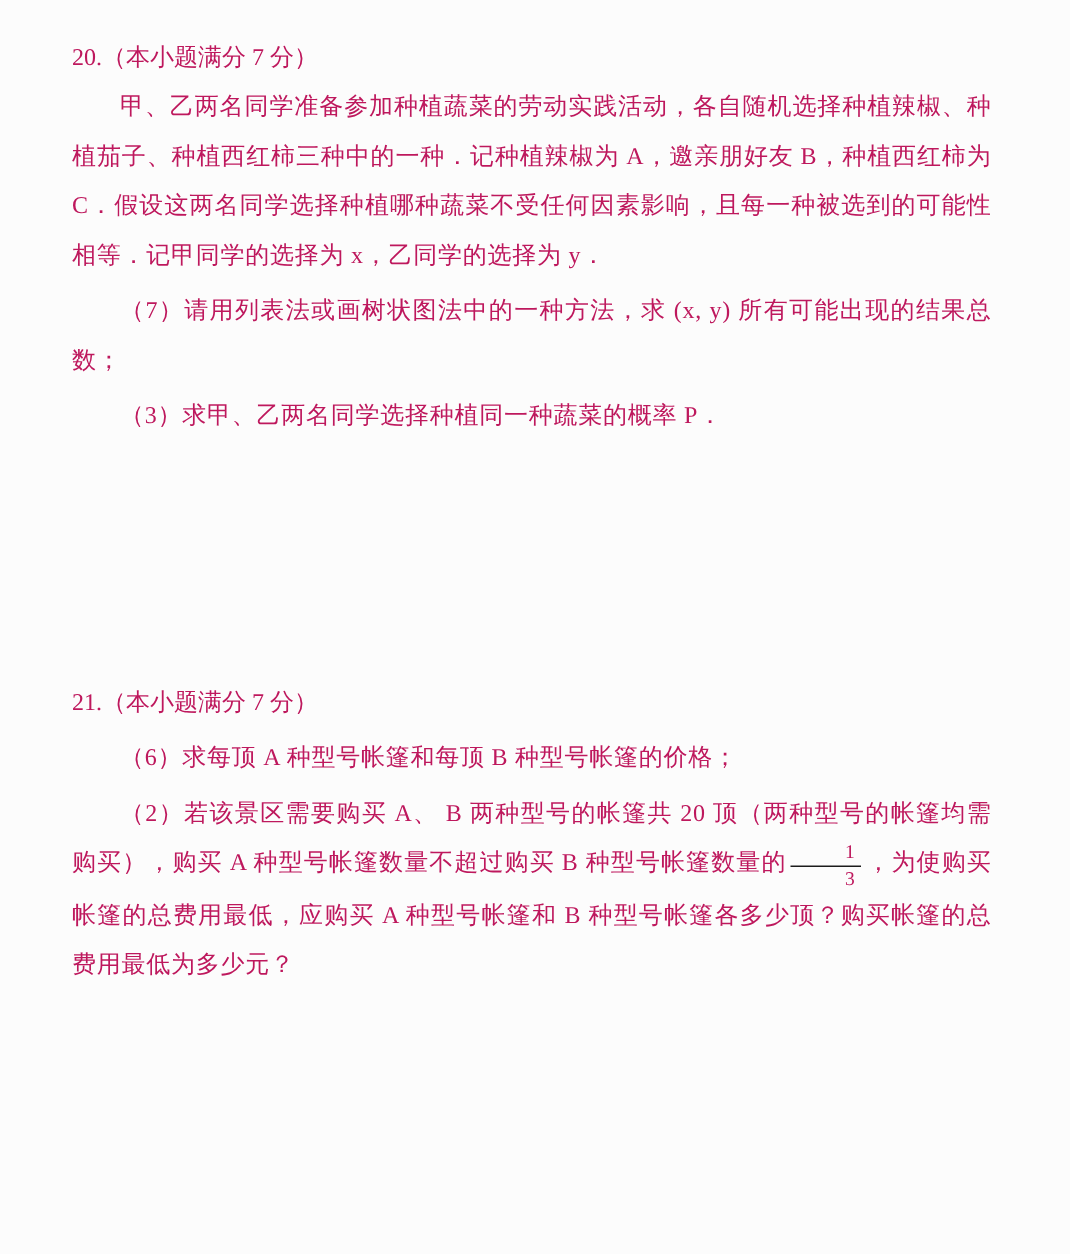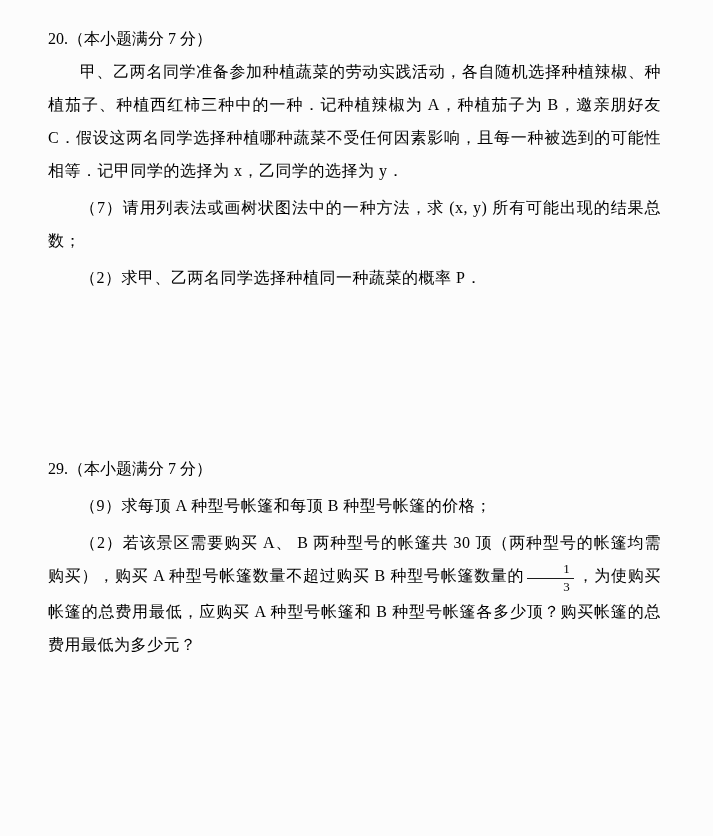--- a/index.html
+++ b/index.html
@@ -9,21 +9,21 @@
   }
   .page {
     position: relative;
     width: 713px;
     height: 836px;
     margin: 0 auto;
     background: #fcfcfc;
     box-sizing: border-box;
     padding: 22px 52px 0 48px;
     font-family: "Liberation Serif", "DejaVu Serif", serif;
-    color: #000000;
+    color: #be185d;
     font-size: 16px;
     line-height: 33px;
     overflow: hidden;
   }
   .problem { margin: 0; }
   .problem-heading {
     margin: 0;
     font-weight: normal;
     font-size: 16px;
     line-height: 33px;
@@ -61,26 +61,26 @@
     padding-top: 1px;
   }
 </style>
 </head>
 <body>
 
 <div class="page">
 
   <section class="problem problem-20">
     <h3 class="problem-heading">20.（本小题满分 7 分）</h3>
-    <p class="para">甲、乙两名同学准备参加种植蔬菜的劳动实践活动，各自随机选择种植辣椒、种植茄子、种植西红柿三种中的一种．记种植辣椒为 A，种植茄子为 B，邀亲朋好友 C．假设这两名同学选择种植哪种蔬菜不受任何因素影响，且每一种被选到的可能性相等．记甲同学的选择为 x，乙同学的选择为 y．</p>
+    <p class="para">甲、乙两名同学准备参加种植蔬菜的劳动实践活动，各自随机选择种植辣椒、种植茄子、种植西红柿三种中的一种．记种植辣椒为 A，邀亲朋好友 B，种植西红柿为 C．假设这两名同学选择种植哪种蔬菜不受任何因素影响，且每一种被选到的可能性相等．记甲同学的选择为 x，乙同学的选择为 y．</p>
     <p class="sub-item">（7）请用列表法或画树状图法中的一种方法，求 (x, y) 所有可能出现的结果总数；</p>
-    <p class="sub-item">（2）求甲、乙两名同学选择种植同一种蔬菜的概率 P．</p>
+    <p class="sub-item">（3）求甲、乙两名同学选择种植同一种蔬菜的概率 P．</p>
   </section>
 
   <section class="problem problem-21">
-    <h3 class="problem-heading">29.（本小题满分 7 分）</h3>
-    <p class="sub-item">（9）求每顶 A 种型号帐篷和每顶 B 种型号帐篷的价格；</p>
+    <h3 class="problem-heading">21.（本小题满分 7 分）</h3>
+    <p class="sub-item">（6）求每顶 A 种型号帐篷和每顶 B 种型号帐篷的价格；</p>
     <p class="sub-item">
-      <span>（2）若该景区需要购买 A、 B 两种型号的帐篷共 30 顶（两种型号的帐篷均需购买），购买 A 种型号帐篷数量不超过购买 B 种型号帐篷数量的</span><span class="frac"><span class="num">1</span><span class="den">3</span></span><span>，为使购买帐篷的总费用最低，应购买 A 种型号帐篷和 B 种型号帐篷各多少顶？购买帐篷的总费用最低为多少元？</span>
+      <span>（2）若该景区需要购买 A、 B 两种型号的帐篷共 20 顶（两种型号的帐篷均需购买），购买 A 种型号帐篷数量不超过购买 B 种型号帐篷数量的</span><span class="frac"><span class="num">1</span><span class="den">3</span></span><span>，为使购买帐篷的总费用最低，应购买 A 种型号帐篷和 B 种型号帐篷各多少顶？购买帐篷的总费用最低为多少元？</span>
     </p>
   </section>
 
 </div>
 
 </body></html>

